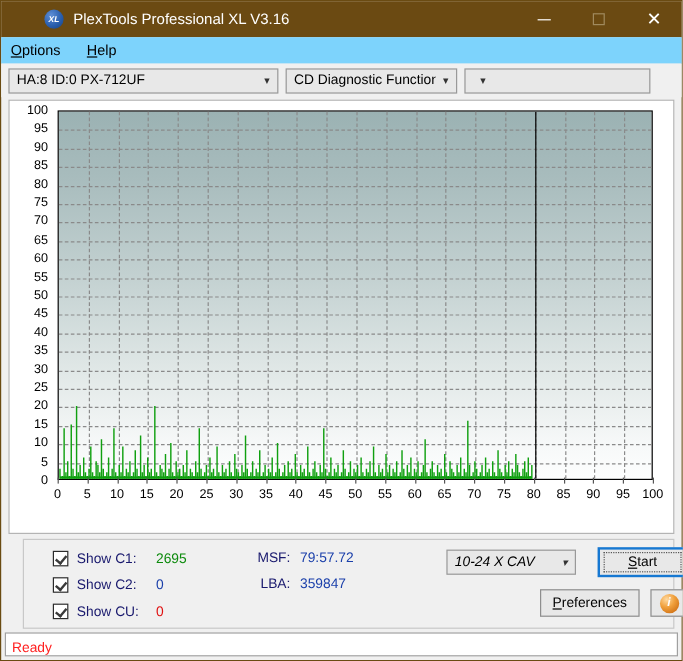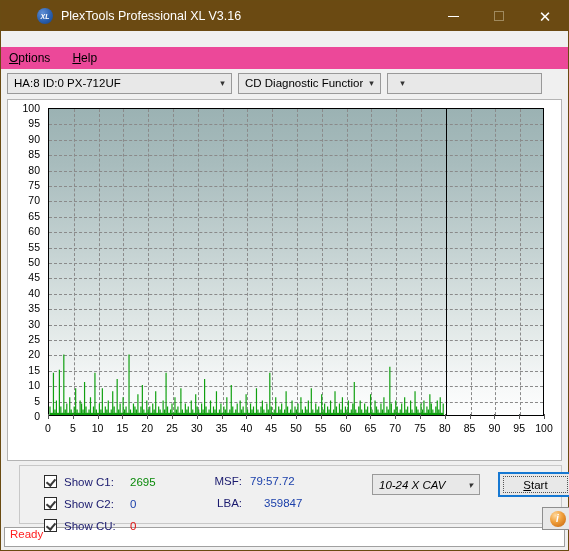--- a/index.html
+++ b/index.html
@@ -66,26 +66,25 @@
   }
   .glyph-max {
     display:block; width: 10px; height: 10px;
     border: 1px solid #a08a5e; box-sizing: border-box;
   }
   .glyph-close { display:block; font-size: 15px; line-height: 15px; }
 
   
   .menubar {
     height: 22px;
-    background: #ec4899;
+    background: #7dd3fc;
     display: flex;
     align-items: center;
     flex: 0 0 auto;
     padding-left: 6px;
-    margin-top: 16px;
   }
   .menu-item {
     font-size: 12px;
     color: #000000;
     padding: 2px 8px 2px 2px;
     margin-right: 12px;
     white-space: nowrap;
   }
   .menu-item u { text-decoration: underline; }
 
@@ -300,21 +299,21 @@
   u.acc { text-decoration: underline; }
 
   
   .statusbar {
     flex: 0 0 auto;
     height: 20px;
     margin: 3px 3px 3px 3px;
     background: #ffffff;
     border: 1px solid #a0a0a0;
     display: flex;
-    align-items: flex-start;
+    align-items: flex-end;
     padding-left: 5px;
     box-sizing: border-box;
   }
   .status-text { color: #ff1f1f; font-size: 11.5px; }
 </style>
 </head>
 <body>
 
 <div id="app">
 
@@ -491,36 +490,39 @@
     <div class="cbrow" style="top:53px;">
       <span class="cb"></span>
       <span class="cb-label">Show CU:</span>
       <span class="cb-value" style="color:#e01010">0</span>
     </div>
 
     <div class="infocell" style="left:186px; top:9px;">
       <span class="lbl">MSF:</span>
       <span class="val">79:57.72</span>
     </div>
-    <div class="infocell" style="left:186px; top:31px;gap:14px;">
+    <div class="infocell" style="left:186px; top:31px;">
       <span class="lbl">LBA:</span>
       <span class="val">359847</span>
     </div>
 
     <div class="combo speedcombo">
       <span class="cap">10-24 X CAV</span>
       <span class="arrow">▾</span>
     </div>
 
     <div class="btn btn-start">
       <span class="inner">
         <span><u class="acc">S</u>tart</span>
       </span>
     </div>
 
+    <div class="btn btn-prefs">
+      <span><u class="acc">P</u>references</span>
+    </div>
 
     <div class="btn btn-info">
       <span class="info-ball">i</span>
     </div>
   </div>
 
   <div class="statusbar">
     <span class="status-text">Ready</span>
   </div>
 

